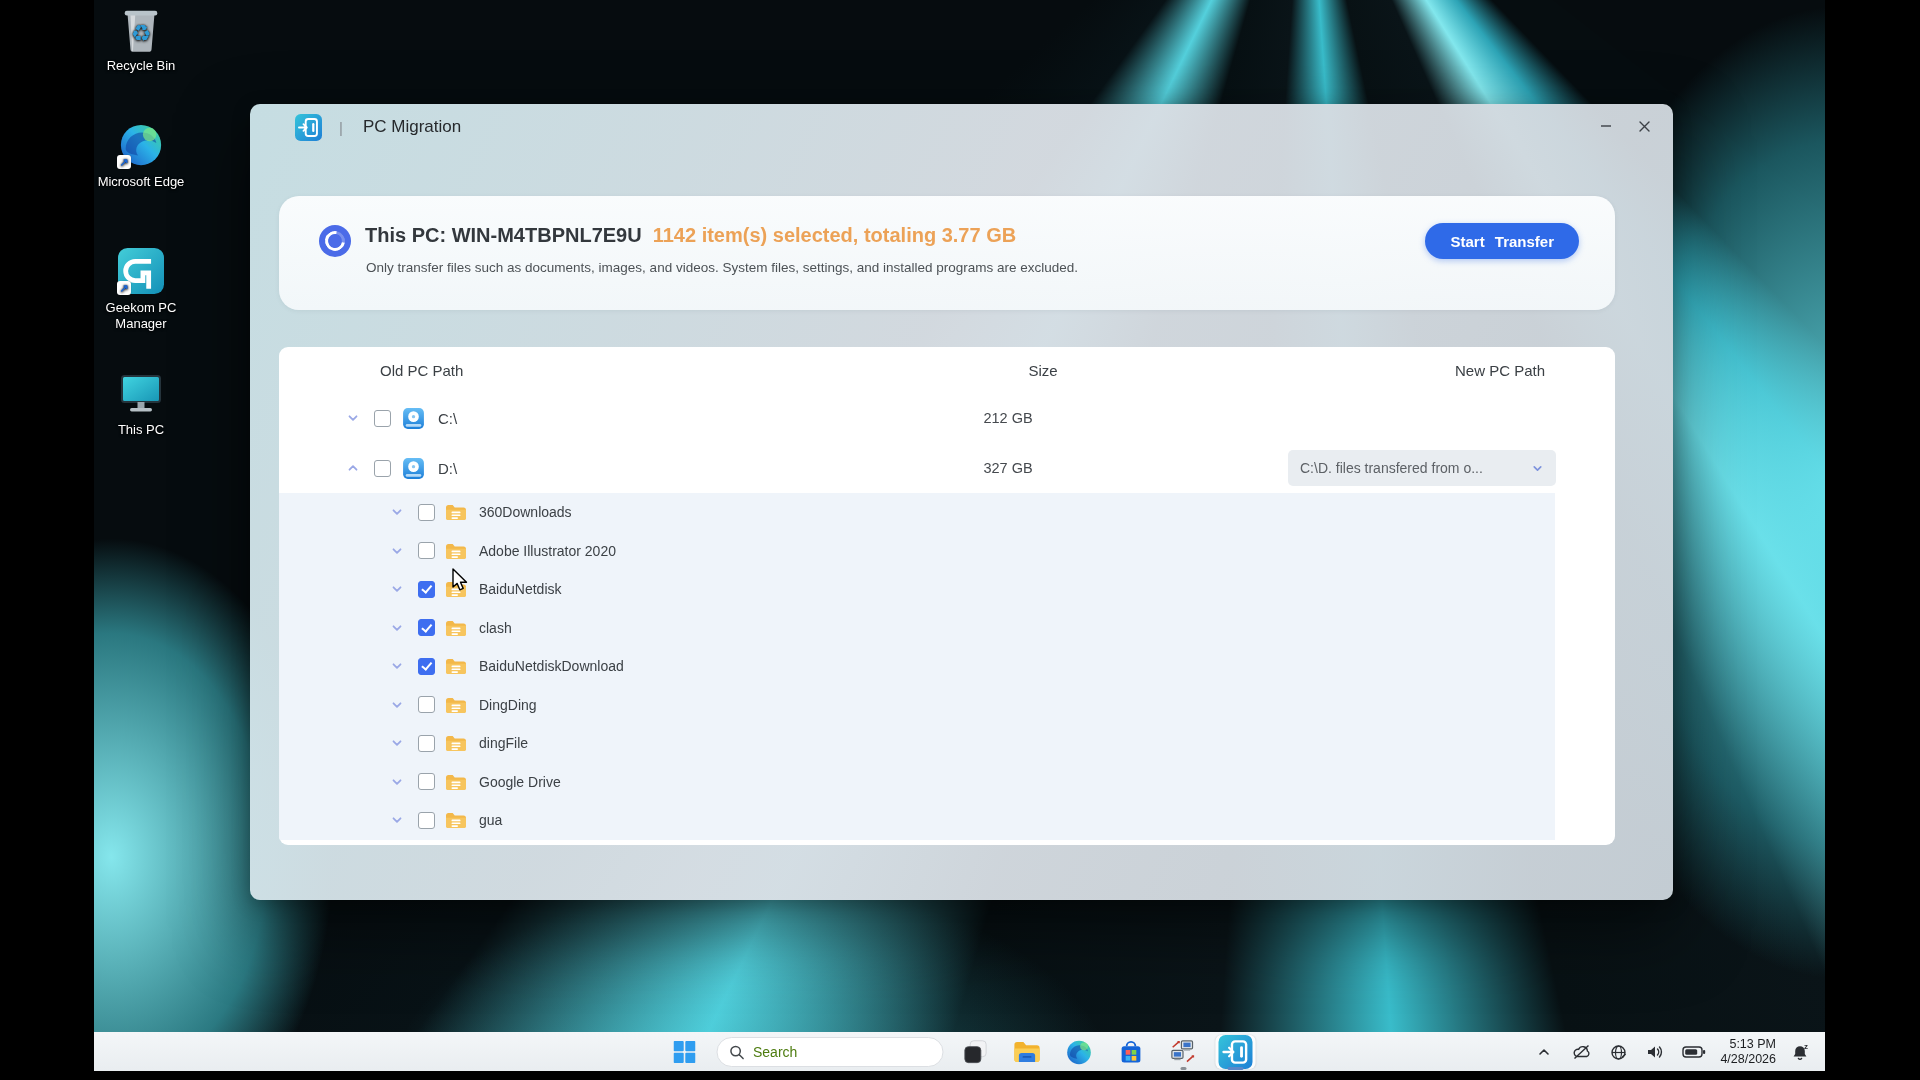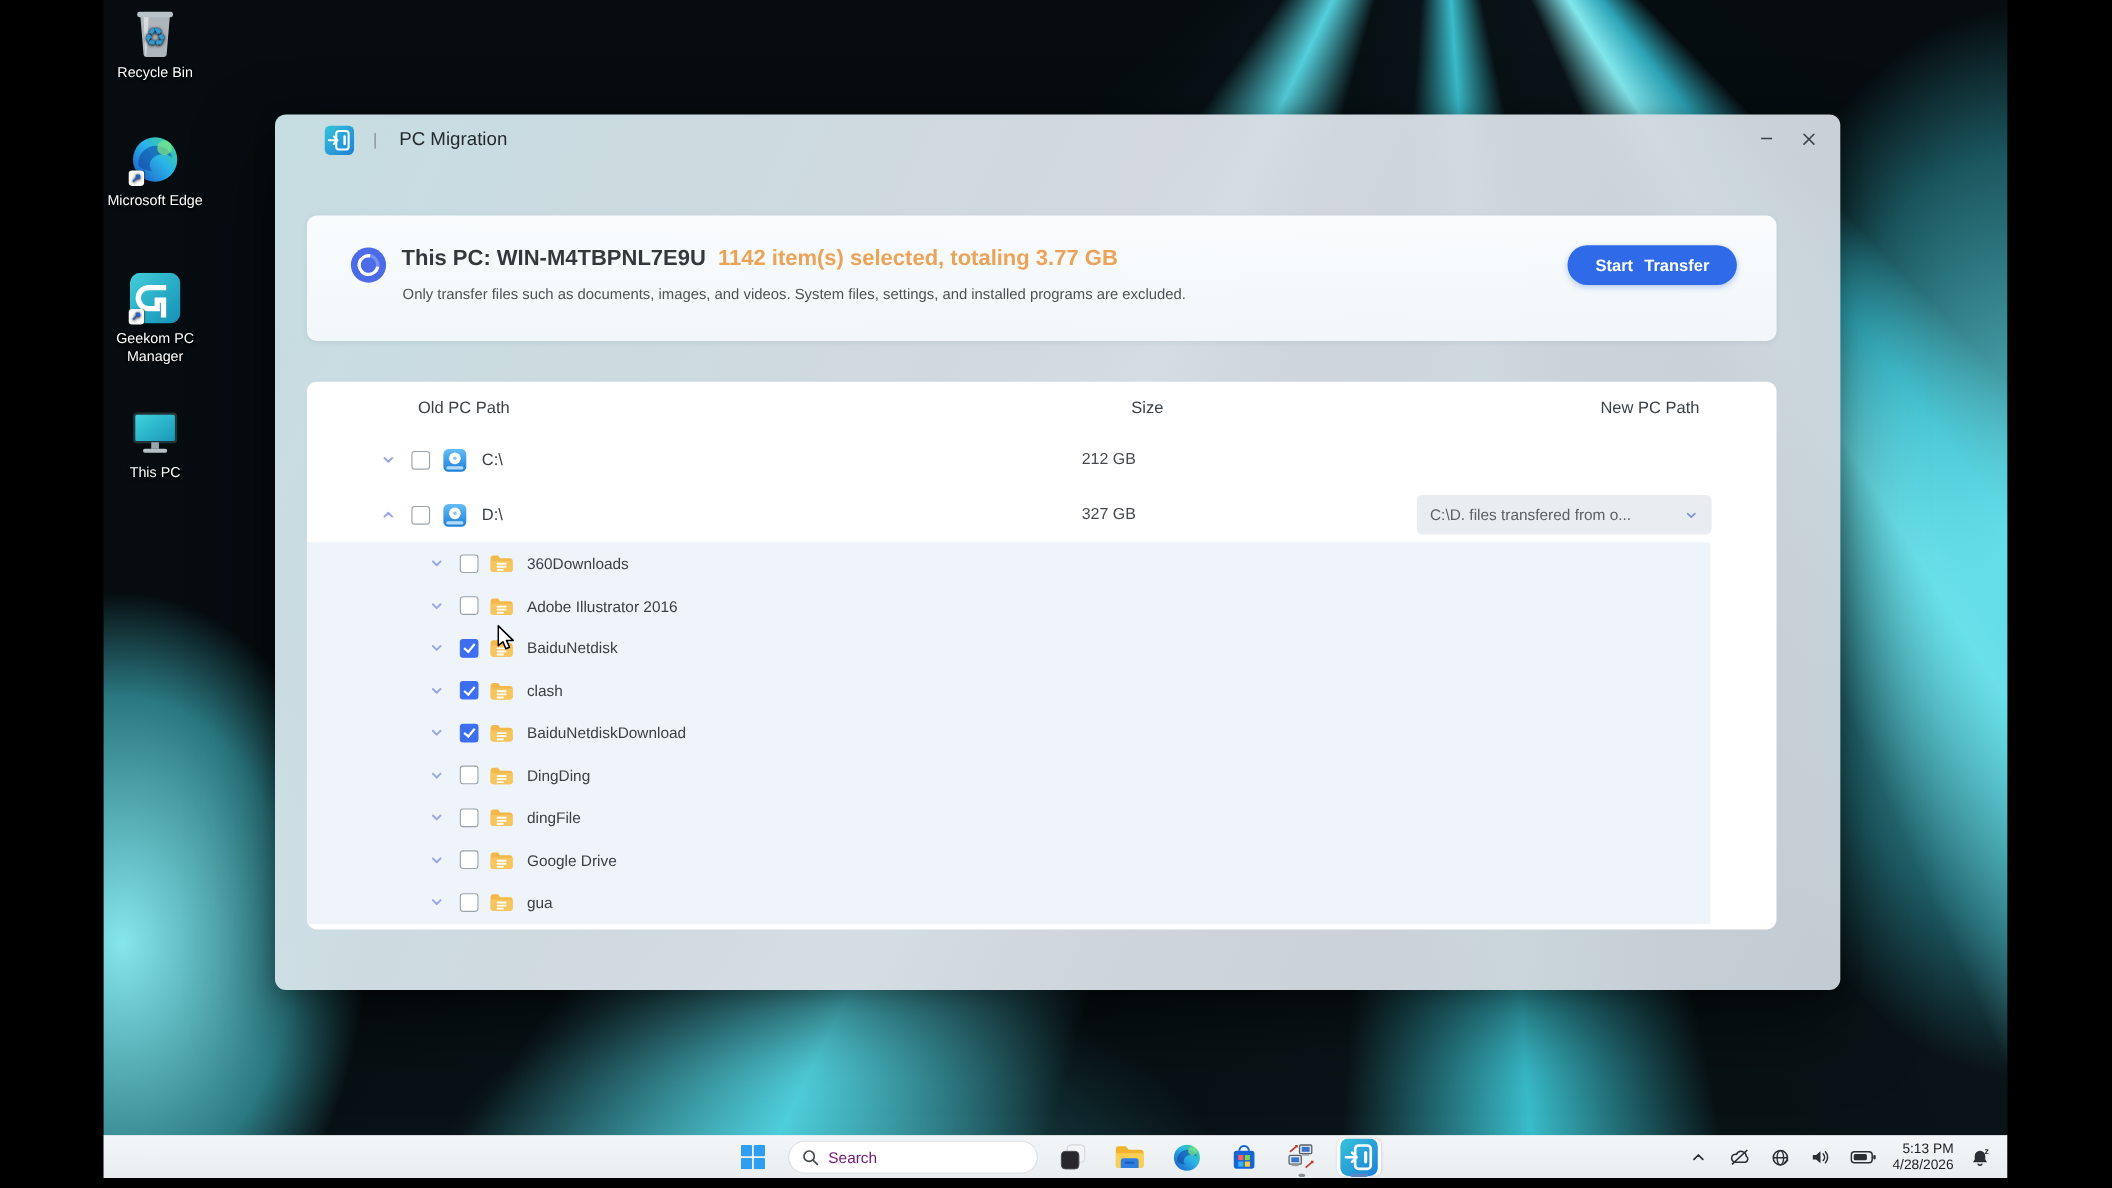--- a/index.html
+++ b/index.html
@@ -35,21 +35,21 @@
     background:linear-gradient(115deg, rgba(204,228,233,.97), rgba(217,223,229,.97) 45%, rgba(209,216,222,.97) 75%, rgba(201,210,217,.97));
     box-shadow:0 30px 70px rgba(0,0,0,.5),0 4px 18px rgba(0,0,0,.25);}
   .titlebar{position:absolute;top:0;left:0;right:0;height:46px;display:flex;align-items:center;}
   .app-ico{width:27px;height:27px;margin-left:45px;}
   .tb-sep{color:#8a9096;font-size:15px;margin-left:17px;font-weight:300;}
   .tb-title{color:#26292c;font-size:17px;margin-left:20px;}
   .win-controls{position:absolute;right:10px;top:2px;display:flex;}
   .wc-btn{width:38px;height:40px;display:flex;align-items:center;justify-content:center;color:#3c4046;}
 
   
-  .banner{position:absolute;left:29px;top:92px;width:1336px;height:114px;border-radius:9px;
+  .banner{position:absolute;left:29px;top:92px;width:1336px;height:114px;border-radius:20px;
           background:linear-gradient(180deg,rgba(251,253,254,.96),rgba(245,249,251,.93));box-shadow:0 1px 4px rgba(90,110,120,.10);}
   .b-circle{position:absolute;left:40px;top:29px;width:32px;height:32px;border-radius:50%;background:#4b6be8;
             display:flex;align-items:center;justify-content:center;}
   .b-ring{width:14px;height:14px;border:3px solid #fff;border-right-color:rgba(255,255,255,.25);border-radius:50%;transform:rotate(-35deg);}
   .b-titleline{position:absolute;left:86px;top:28px;font-size:20px;white-space:nowrap;}
   .b-host{color:#33383d;font-weight:bold;}
   .b-highlight{color:#eca257;font-weight:bold;margin-left:11px;}
   .b-note{position:absolute;left:87px;top:64px;font-size:13.5px;color:#4d5256;}
   .start-btn{position:absolute;right:36px;top:27px;height:36px;padding:0 25px;border:none;border-radius:18px;
              background:#2f6ae8;color:#fff;font-size:15px;font-weight:bold;word-spacing:6px;
@@ -82,21 +82,21 @@
 
   
   .taskbar{position:absolute;left:0;bottom:0;width:100%;height:39px;
            background:linear-gradient(#f3f6f8,#e9edf0);border-top:1px solid rgba(255,255,255,.5);box-sizing:border-box;}
   .tb-center{position:absolute;left:50%;top:0;height:100%;transform:translateX(-50%);display:flex;align-items:center;gap:12px;}
   .tb-btn{width:40px;height:34px;border-radius:6px;display:flex;align-items:center;justify-content:center;position:relative;}
   .tb-btn.active{background:rgba(255,255,255,.8);box-shadow:0 0 2px rgba(0,0,0,.12);}
   .run-dot{position:absolute;bottom:-1px;left:50%;transform:translateX(-50%);width:6px;height:3px;border-radius:2px;background:#8a9096;}
   .active-bar{position:absolute;bottom:-1px;left:50%;transform:translateX(-50%);width:16px;height:3px;border-radius:2px;background:#5a87c8;}
   .searchpill{width:227px;height:30px;border-radius:16px;background:#fff;border:1px solid #dcdfe3;
-              display:flex;align-items:center;padding:0 12px;box-sizing:border-box;color:#701a75;font-size:14px;gap:9px;}
+              display:flex;align-items:center;padding:0 12px;box-sizing:border-box;color:#4d7c0f;font-size:14px;gap:9px;}
   .tray{position:absolute;right:10px;top:0;height:100%;display:flex;align-items:center;gap:11px;}
   .clock{font-size:12.5px;color:#1c1e21;text-align:right;line-height:15px;}
 
   .cursor{position:absolute;left:356px;top:568px;z-index:50;}
 </style>
 </head>
 <body>
 
 <div class="screen">
   <div class="wallpaper"></div>
@@ -288,21 +288,21 @@
               <span class="cb"></span>
               <span class="tree-ico">
   <svg width="22" height="18" viewBox="0 0 22 18">
     <path d="M1 4.5A2.5 2.5 0 0 1 3.5 2h4.2l2 2.6h8.8A2.5 2.5 0 0 1 21 7.1v7.4a2.5 2.5 0 0 1-2.5 2.5h-15A2.5 2.5 0 0 1 1 14.5z" fill="#f3b84a"></path>
     <path d="M1 6.8h20v7.7a2.5 2.5 0 0 1-2.5 2.5h-15A2.5 2.5 0 0 1 1 14.5z" fill="#f7c55e"></path>
     <rect x="6.5" y="8.6" width="9" height="1.7" rx=".85" fill="#fff"></rect>
     <rect x="6.5" y="11.4" width="9" height="1.7" rx=".85" fill="#fff"></rect>
     <rect x="6.5" y="14.2" width="6.5" height="1.7" rx=".85" fill="#fff"></rect>
                 </svg>
               </span>
-              <span class="lbl">Adobe Illustrator 2016</span>
+              <span class="lbl">Adobe Illustrator 2020</span>
             </div>
             <div class="row folder">
   <svg class="chev" width="14" height="14" viewBox="0 0 14 14">
     <path d="M3.5 5.3L7 8.8l3.5-3.5" fill="none" stroke="#9aa8e6" stroke-width="1.8" stroke-linecap="round" stroke-linejoin="round"></path>
               </svg>
               <span class="cb checked"></span>
               <span class="tree-ico">
   <svg width="22" height="18" viewBox="0 0 22 18">
     <path d="M1 4.5A2.5 2.5 0 0 1 3.5 2h4.2l2 2.6h8.8A2.5 2.5 0 0 1 21 7.1v7.4a2.5 2.5 0 0 1-2.5 2.5h-15A2.5 2.5 0 0 1 1 14.5z" fill="#f3b84a"></path>
     <path d="M1 6.8h20v7.7a2.5 2.5 0 0 1-2.5 2.5h-15A2.5 2.5 0 0 1 1 14.5z" fill="#f7c55e"></path>

